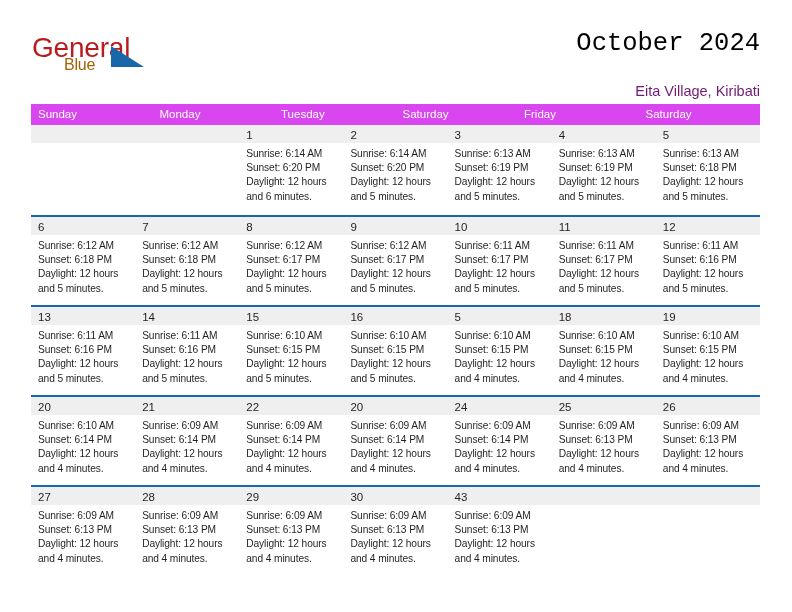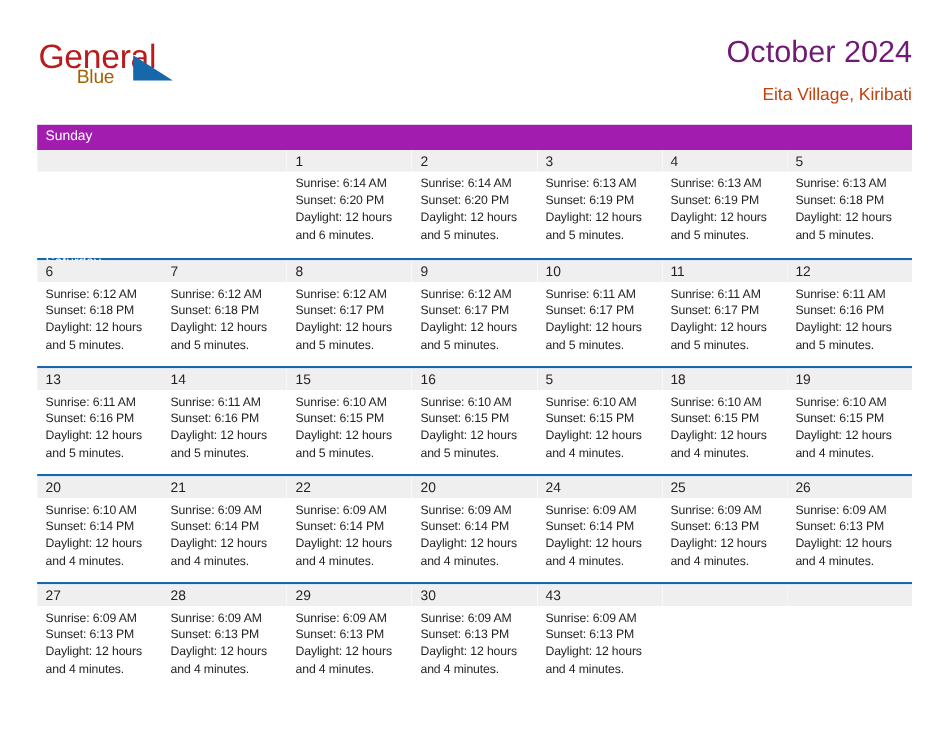--- a/index.html
+++ b/index.html
@@ -60,46 +60,46 @@
   }
 
   .title-block {
     position: absolute;
     right: 0;
     top: 0;
     text-align: right;
   }
   .cal-title {
     font-size: 25.5px;
-    color: #701a75;
+    color: #000000;
     font-weight: normal;
     line-height: 32px;
     letter-spacing: 0px;
+    font-family: Liberation Mono, monospace;
   }
   .cal-subtitle {
     font-size: 14.5px;
-    color: #c2410c;
+    color: #701a75;
     line-height: 22px;
-    margin-top: 8px;
+    margin-top: 20px;
     letter-spacing: 0px;
   }
 
   
   .calendar {
     position: absolute;
     left: 31px;
     top: 104px;
     width: 729px;
   }
   .weekdays {
     display: flex;
     width: 100%;
-    background: #a21caf;
+    background: #d946ef;
     height: 21px;
-    flex-direction: column;
   }
   .weekday {
     flex: 1 1 0;
     color: #ffffff;
     font-size: 11.5px;
     line-height: 21px;
     padding-left: 7px;
     letter-spacing: 0px;
     white-space: nowrap;
   }

